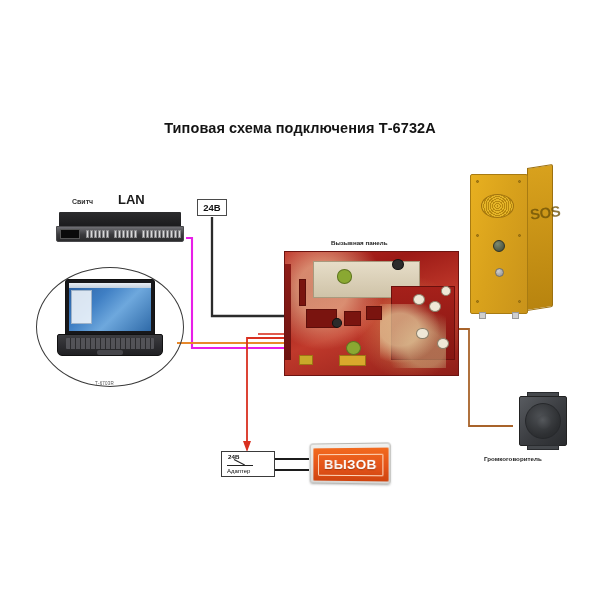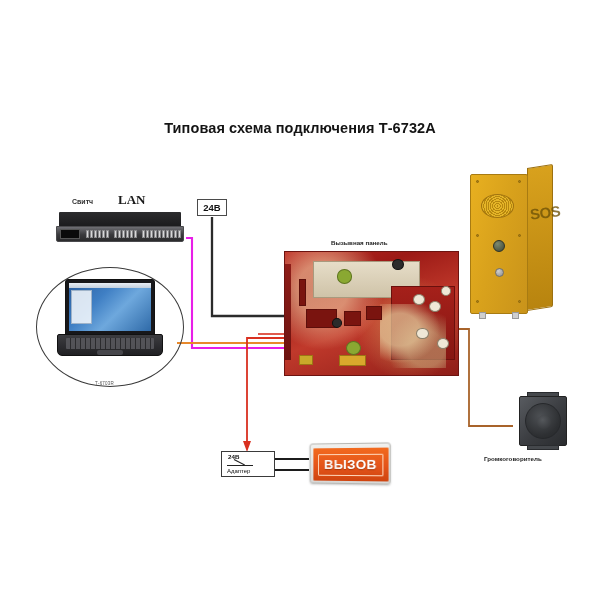--- a/index.html
+++ b/index.html
@@ -44,21 +44,21 @@
   .switch-label {
     left: 72px; top: 198px;
     font-size: 7px;
     font-weight: bold;
     color: #333;
   }
   .lan-label {
     left: 118px; top: 193px;
     font-size: 13px;
     font-weight: bold;
-    font-family: Liberation Serif, serif;
+    font-family: Liberation Sans, sans-serif;
     color: #1a1a1a;
   }
   .switch {
     position: absolute;
     left: 56px; top: 212px;
     width: 128px; height: 30px;
   }
   .switch .body-top {
     position: absolute; left: 3px; top: 0;
     width: 122px; height: 15px;

